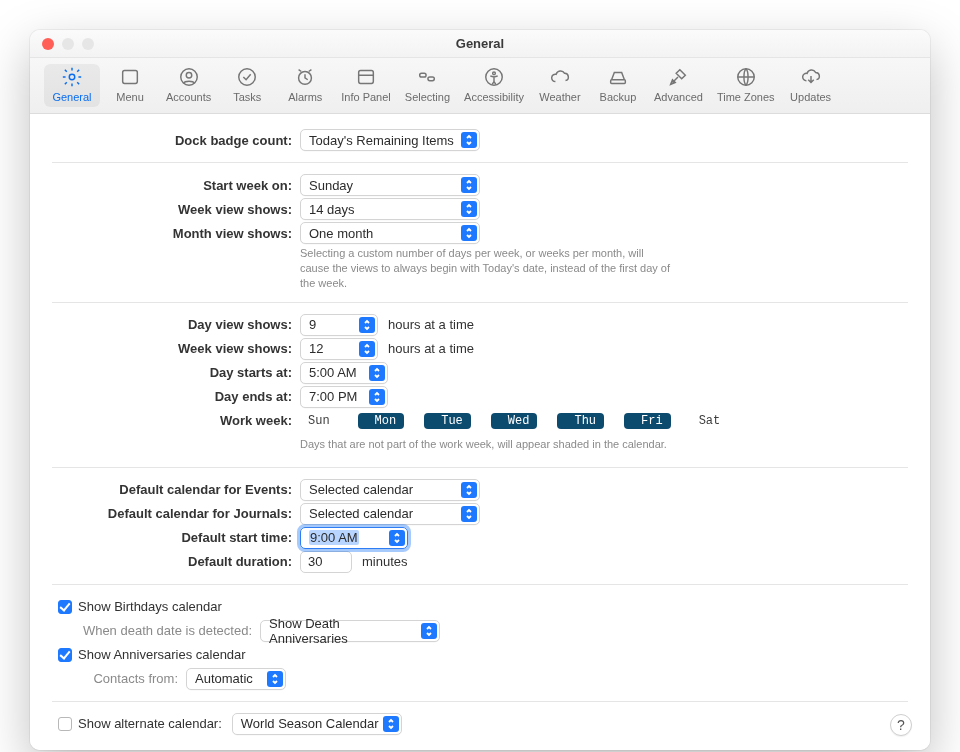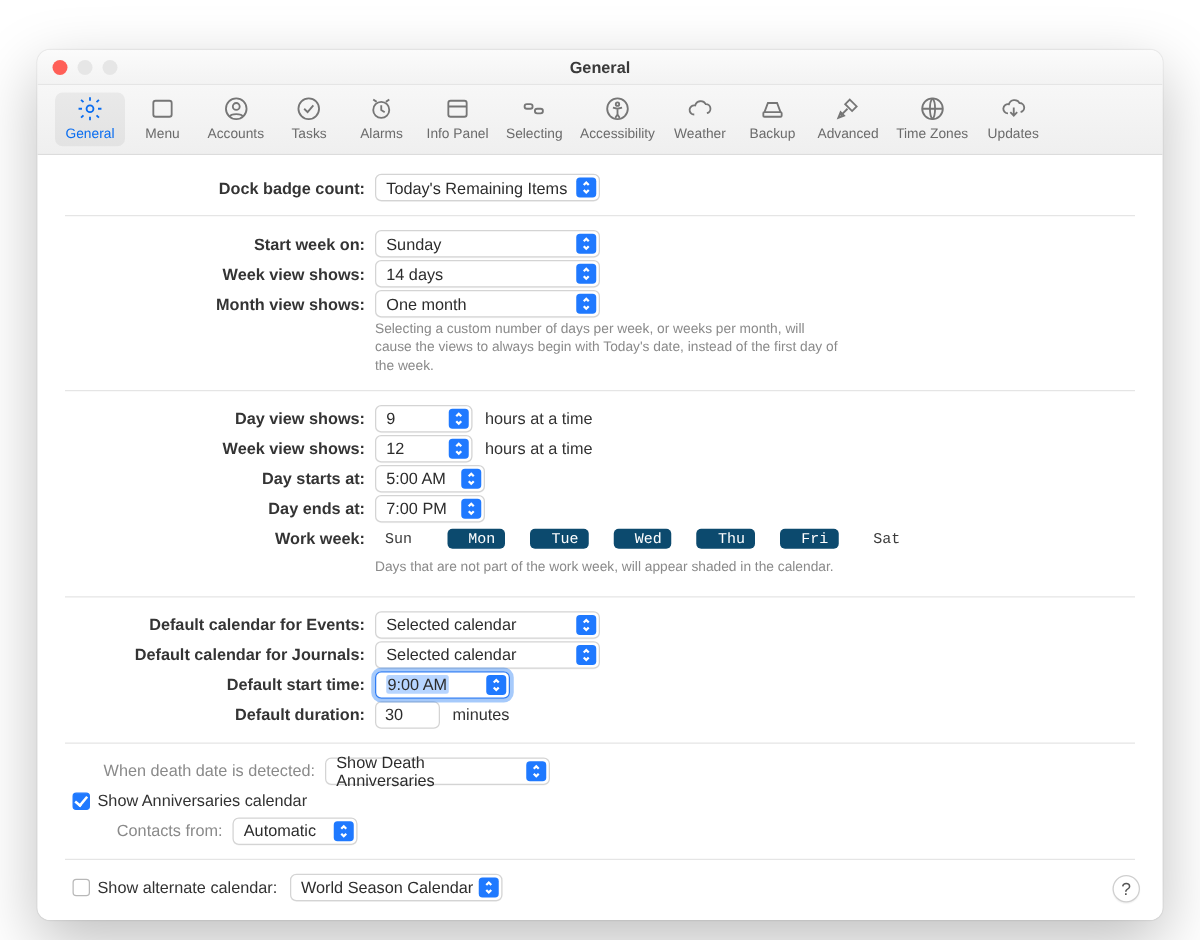--- a/index.html
+++ b/index.html
@@ -6,21 +6,21 @@
   body {
     font-family: -apple-system, "Helvetica Neue", Arial, sans-serif;
     font-size: 13px;
     background: #fff;
     display: flex;
     align-items: flex-start;
     justify-content: center;
   }
   .window {
     width: 900px;
-    margin: 40px auto;
+    margin: 30px auto;
     background: #fff;
     border-radius: 10px;
     box-shadow: 0 18px 50px rgba(0,0,0,0.25), 0 0 0 1px rgba(0,0,0,0.05);
     overflow: hidden;
     position: relative;
   }
   .titlebar {
     position: relative;
     height: 28px;
     background: linear-gradient(#fbfbfb,#f3f3f3);
@@ -517,20 +517,24 @@
     <div class="row">
       <div class="labelcell">Default duration:</div>
       <div class="fieldcell">
         <input class="numinput" value="30" style="">
         <span>minutes</span>
       </div>
     </div>
 
     <hr class="sep">
 
+    <div class="row checklabelrow" style="padding-left:6px;">
+      <input type="checkbox" class="chk" checked="" style="">
+      <span>Show Birthdays calendar</span>
+    </div>
     <div class="row" style="padding-left:6px;">
       <span class="indented-sub" style="width:182px; text-align:right; padding-right:8px;">When death date is detected:</span>
       <div class="select w-wide">
         <span>Show Death Anniversaries</span>
         <span class="chev">
             <svg width="8" height="12" viewBox="0 0 8 12">
               <path d="M2 4l2-2 2 2M2 8l2 2 2-2"></path>
             </svg>
           </span>
       </div>

